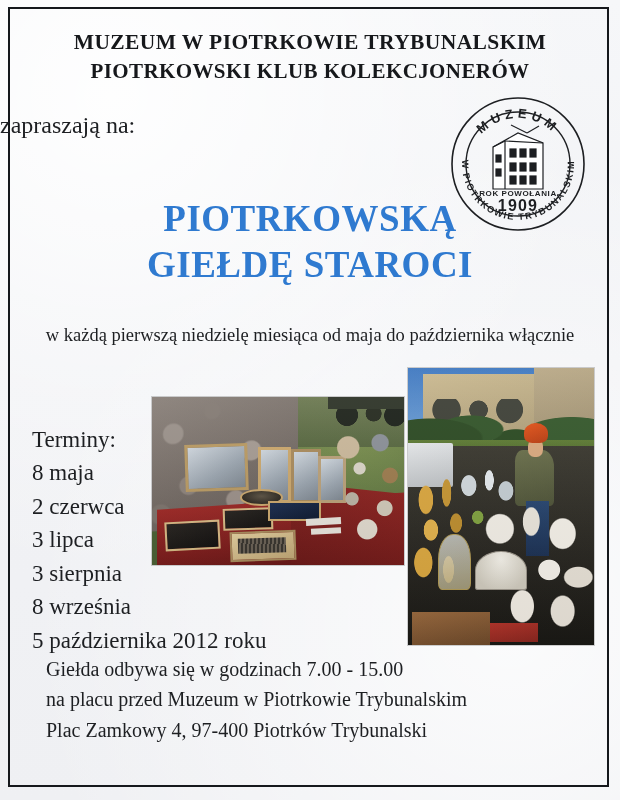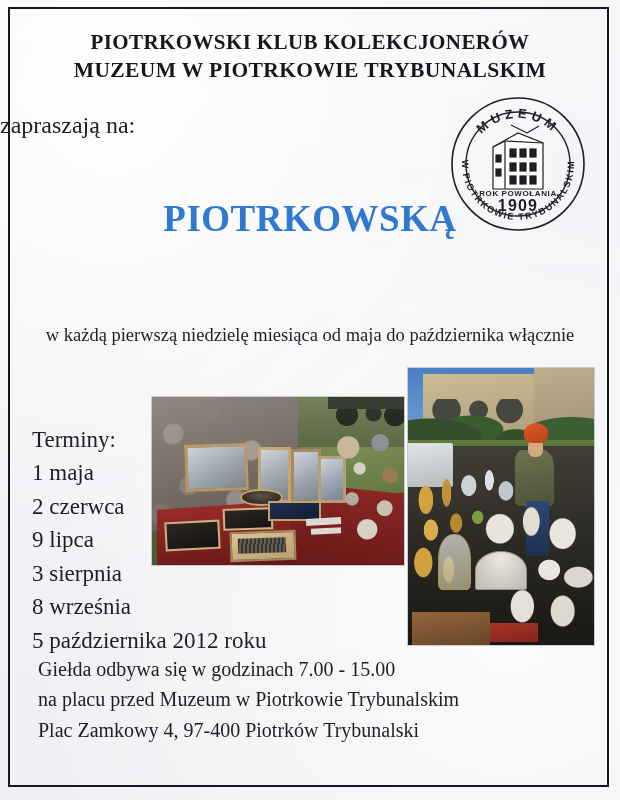--- a/index.html
+++ b/index.html
@@ -368,34 +368,34 @@
 
   
   .footer {
     position: absolute;
     left: 38px;
     top: 654px;
     font-size: 20px;
     color: #1d1f22;
     line-height: 1.52;
   }
-  .footer .f-line { white-space: nowrap; }
+  .footer .f-line { white-space: nowrap; margin-left: 8px; }
 </style>
 </head>
 <body>
 
 <div class="poster">
   <div class="paper-texture"></div>
   <div class="scan-frame"></div>
 
   <div class="content">
 
     <div class="org-header">
+      <div class="org-line">MUZEUM W PIOTRKOWIE TRYBUNALSKIM</div>
       <div class="org-line second">PIOTRKOWSKI KLUB KOLEKCJONERÓW</div>
-      <div class="org-line">MUZEUM W PIOTRKOWIE TRYBUNALSKIM</div>
     </div>
 
     <div class="invite">zapraszają na:</div>
 
     <div class="seal">
       <svg viewBox="0 0 138 138" xmlns="http://www.w3.org/2000/svg">
         <defs>
           <path id="arcTop" d="M 20,72 A 49,49 0 0 1 118,72" fill="none"></path>
           <path id="arcBottom" d="M 13,69 A 56,56 0 0 0 125,69" fill="none"></path>
         </defs>
@@ -429,29 +429,30 @@
           <textPath href="#arcBottom" startOffset="50%" text-anchor="middle">W PIOTRKOWIE TRYBUNALSKIM</textPath>
         </text>
 
         <text x="69" y="101" text-anchor="middle" font-family="'Liberation Sans', sans-serif" font-size="8" font-weight="bold" fill="#1d1f22" letter-spacing="0.6">ROK POWOŁANIA</text>
         <text x="69" y="116" text-anchor="middle" font-family="'Liberation Sans', sans-serif" font-size="16" font-weight="bold" fill="#1d1f22" letter-spacing="1.2">1909</text>
       </svg>
     </div>
 
     <div class="main-title">
       <div class="t-line">PIOTRKOWSKĄ</div>
+      <div class="t-line">GIEŁDĘ STAROCI</div>
     </div>
 
     <div class="subtitle">w każdą pierwszą niedzielę miesiąca od maja do października włącznie</div>
 
     <div class="dates">
       <div class="d-line">Terminy:</div>
-      <div class="d-line">1 maja</div>
+      <div class="d-line">8 maja</div>
       <div class="d-line">2 czerwca</div>
-      <div class="d-line">9 lipca</div>
+      <div class="d-line">3 lipca</div>
       <div class="d-line">3 sierpnia</div>
       <div class="d-line">8 września</div>
       <div class="d-line">5 października 2012 roku</div>
     </div>
 
     <div class="photo photo-left">
       <div class="ph-inner">
         <div class="pl-grass"></div>
         <div class="pl-sky"></div>
         <div class="pl-wall"></div>

